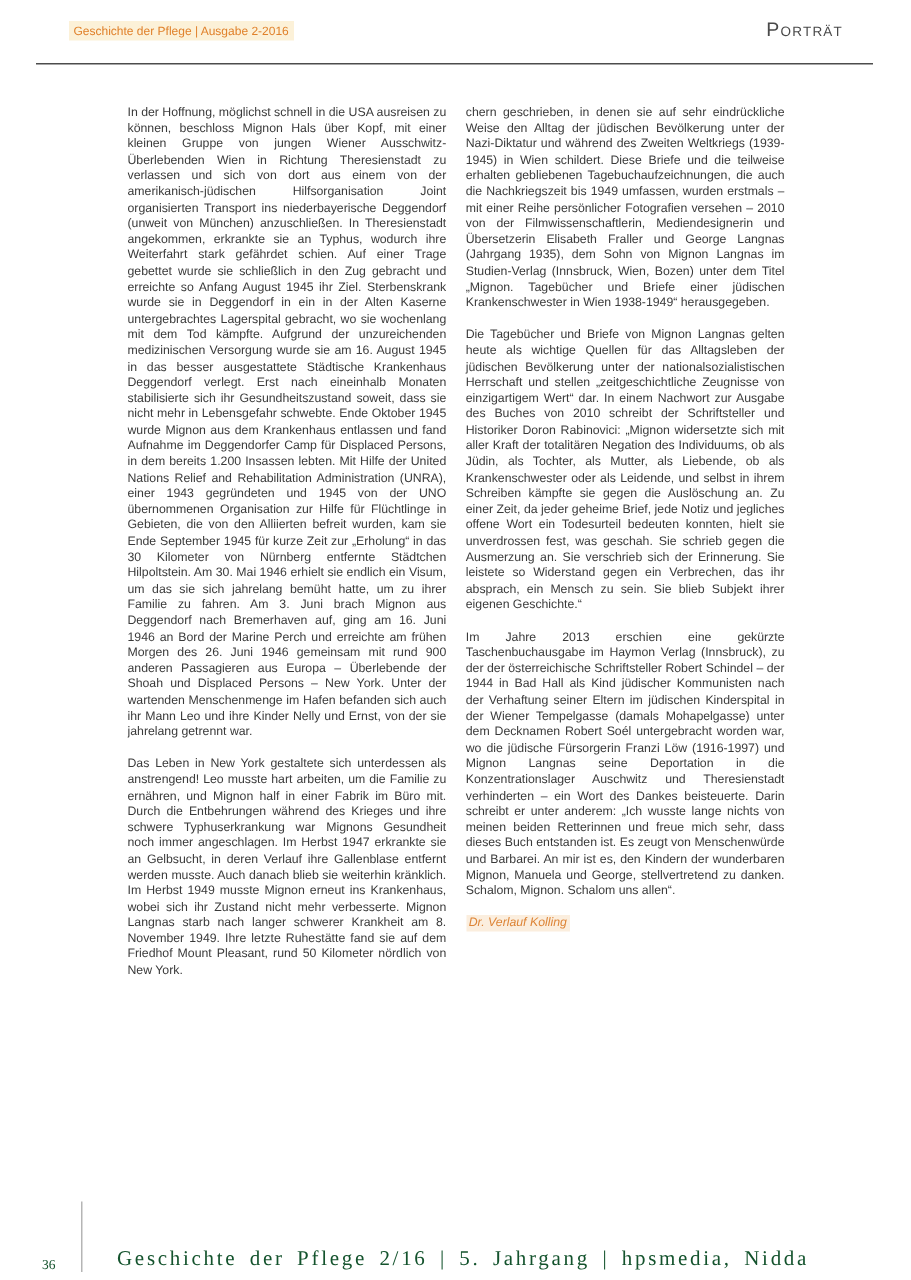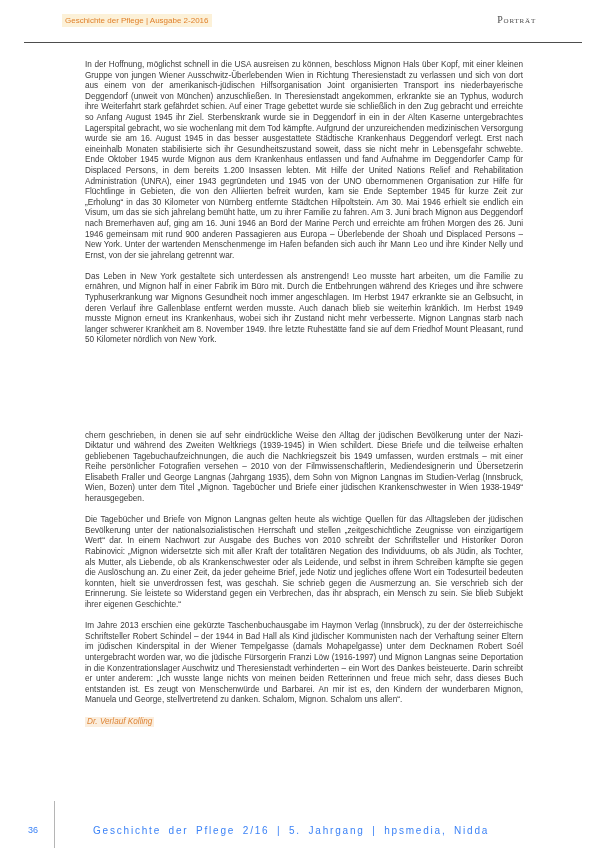--- a/index.html
+++ b/index.html
@@ -16,49 +16,47 @@
   .page-header {
     position: absolute;
     top: 14px; left: 24px; right: 25px;
     display: flex;
     justify-content: space-between;
     align-items: flex-start;
     font-size: 8px;
     line-height: 11px;
   }
   .journal-line {
-    margin-left: 38px;
+    margin-left: 22px;
     color: #e0812b;
     background: #fcf1d8;
     padding: 1px 3px;
   }
   .section-label {
-    margin-right: 46px;
+    margin-right: 20px;
     font-variant: small-caps;
     letter-spacing: 0.8px;
     color: #4a4a4a;
-    font-size: 10px;
-    font-family: Liberation Serif, serif;
+    font-size: 13px;
   }
   .header-rule {
     position: absolute;
     top: 42px; left: 24px; right: 25px;
     border: 0; margin: 0;
     border-top: 1px solid #4d4d4d;
   }
   
   .article-body {
     position: absolute;
-    top: 60px; left: 85px;
+    top: 70px; left: 85px;
     width: 438px;
     height: 728px;
     display: flex;
     gap: 13px;
     overflow: hidden;
-    flex-direction: column;
   }
   .col {
     flex: 1 1 0;
     min-width: 0;
     font-size: 8.2px;
     line-height: 10.6px;
     text-align: justify;
     text-align-last: left;
     hyphens: auto;
   }
@@ -69,37 +67,38 @@
     background: #fbeede;
     width: max-content;
     max-width: 100%;
     padding: 0 2px;
   }
   
   .page-footer {
     position: absolute;
     top: 801px; left: 28px; right: 24px;
     display: flex;
-    align-items: center;
-    color: #3b82f6;
+    align-items: flex-end;
+    color: #14532d;
+    font-family: Liberation Serif, serif;
   }
   .page-number {
     width: 26px;
     padding-top: 11px;
     font-size: 9px;
   }
   .footer-divider {
     width: 1px;
     height: 47px;
     background: #b5b5b5;
   }
   .footer-text {
-    margin-left: 38px;
+    margin-left: 23px;
     padding-top: 12px;
-    font-size: 10px;
+    font-size: 14px;
     letter-spacing: 1.8px;
     word-spacing: 3px;
     white-space: nowrap;
   }
 </style>
 </head>
 <body>
 
 <div class="page">
 

